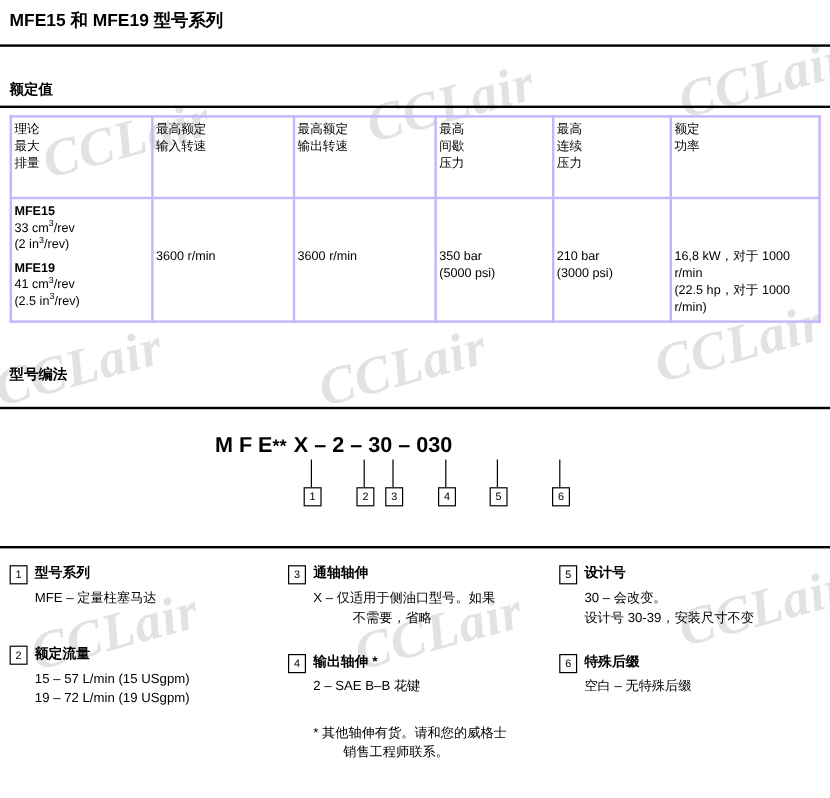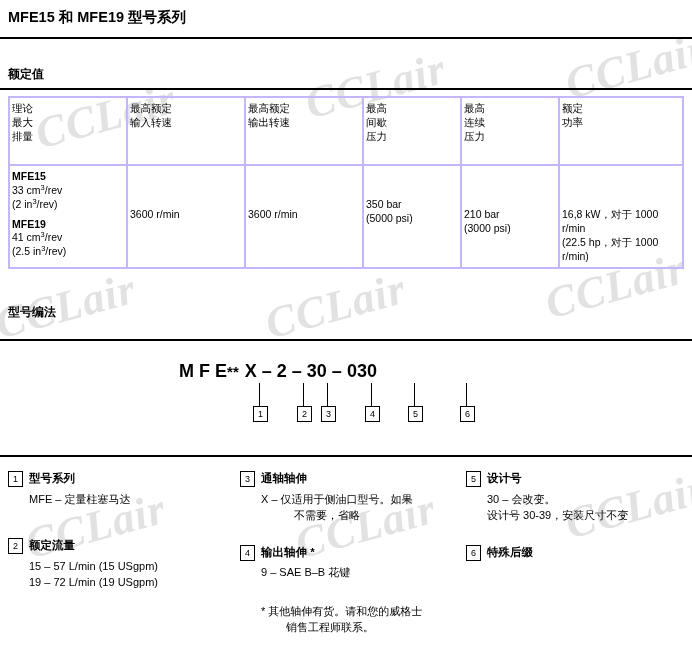--- a/index.html
+++ b/index.html
@@ -269,21 +269,21 @@
             <div class="nowrap"><span>41 cm</span><sup>3</sup><span>/rev</span></div>
             <div class="nowrap"><span>(2.5  in</span><sup>3</sup><span>/rev)</span></div>
           </td>
           <td class="col2">
             <div style="margin-top:38px;">3600 r/min</div>
           </td>
           <td class="col3">
             <div style="margin-top:38px;">3600 r/min</div>
           </td>
           <td class="col4">
-            <div style="margin-top:28px;">350 bar</div>
+            <div style="margin-top:38px;">350 bar</div>
             <div>(5000 psi)</div>
           </td>
           <td class="col5">
             <div style="margin-top:38px;">210 bar</div>
             <div>(3000 psi)</div>
           </td>
           <td class="col6">
             <div style="margin-top:38px;">16,8 kW，对于 1000 r/min</div>
             <div>(22.5 hp，对于 1000 r/min)</div>
           </td>
@@ -348,21 +348,21 @@
           <div class="body">
             <div>X – 仅适用于侧油口型号。如果</div>
             <div class="indent-2">不需要，省略</div>
           </div>
         </div>
 
         <div class="item" style="margin-top:20px;">
           <div class="tag">4</div>
           <div class="head">输出轴伸 *</div>
           <div class="body">
-            <div>9 – SAE B–B 花键</div>
+            <div>2 – SAE B–B 花键</div>
           </div>
           <div class="footnote">
             <div>* 其他轴伸有货。请和您的威格士</div>
             <div class="indent-2" style="margin-left:25px;">销售工程师联系。</div>
           </div>
         </div>
       </div>
 
       <div class="col c3">
         <div class="item">
@@ -371,20 +371,21 @@
           <div class="body">
             <div>30 – 会改变。</div>
             <div>设计号 30-39，安装尺寸不变</div>
           </div>
         </div>
 
         <div class="item" style="margin-top:20px;">
           <div class="tag">6</div>
           <div class="head">特殊后缀</div>
           <div class="body">
+            <div>空白 –  无特殊后缀</div>
           </div>
         </div>
       </div>
 
     </div>
 
   </div>
 </div>
 
 </body></html>

